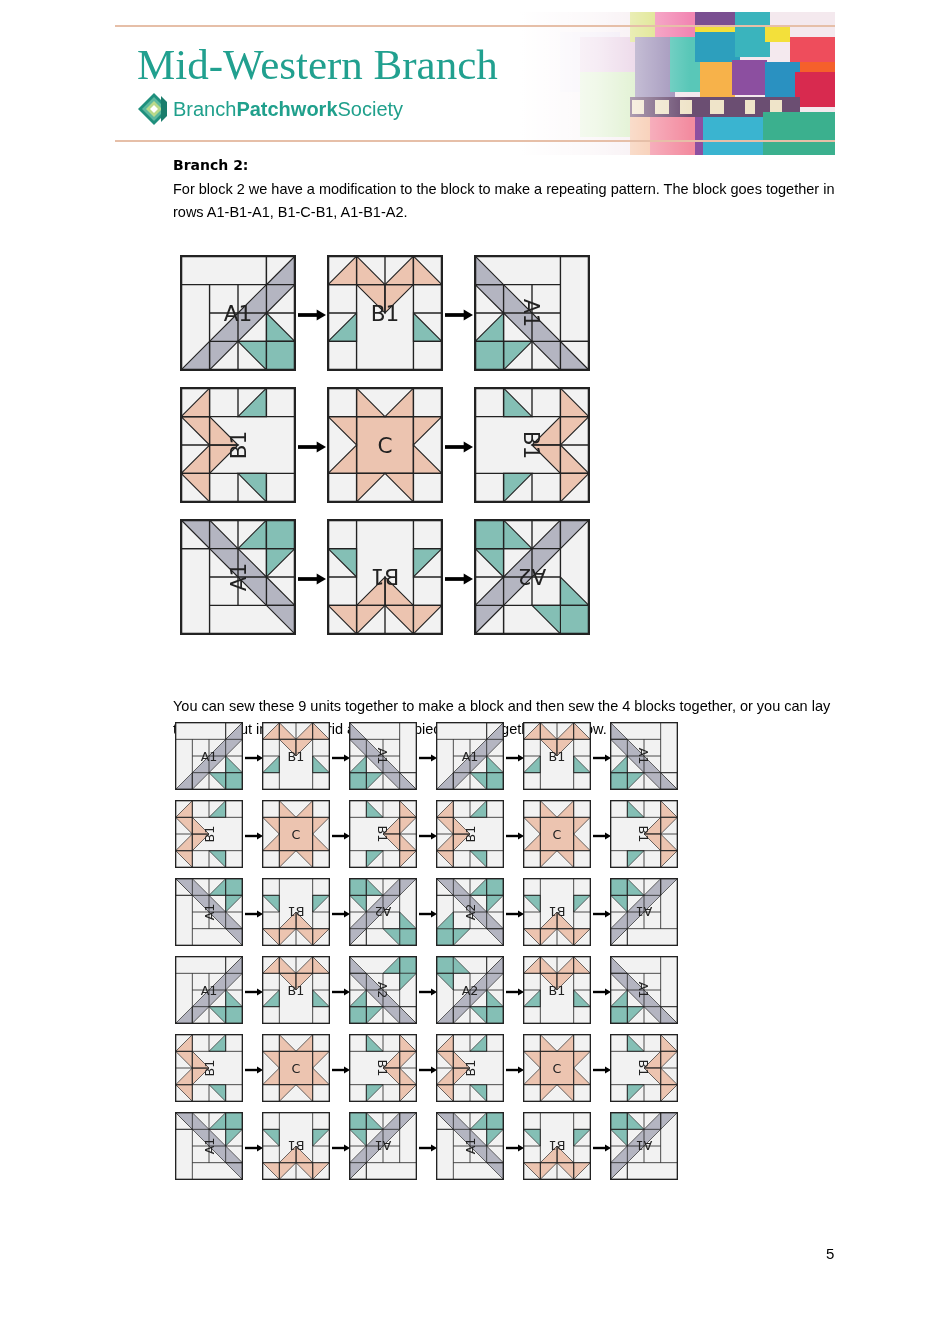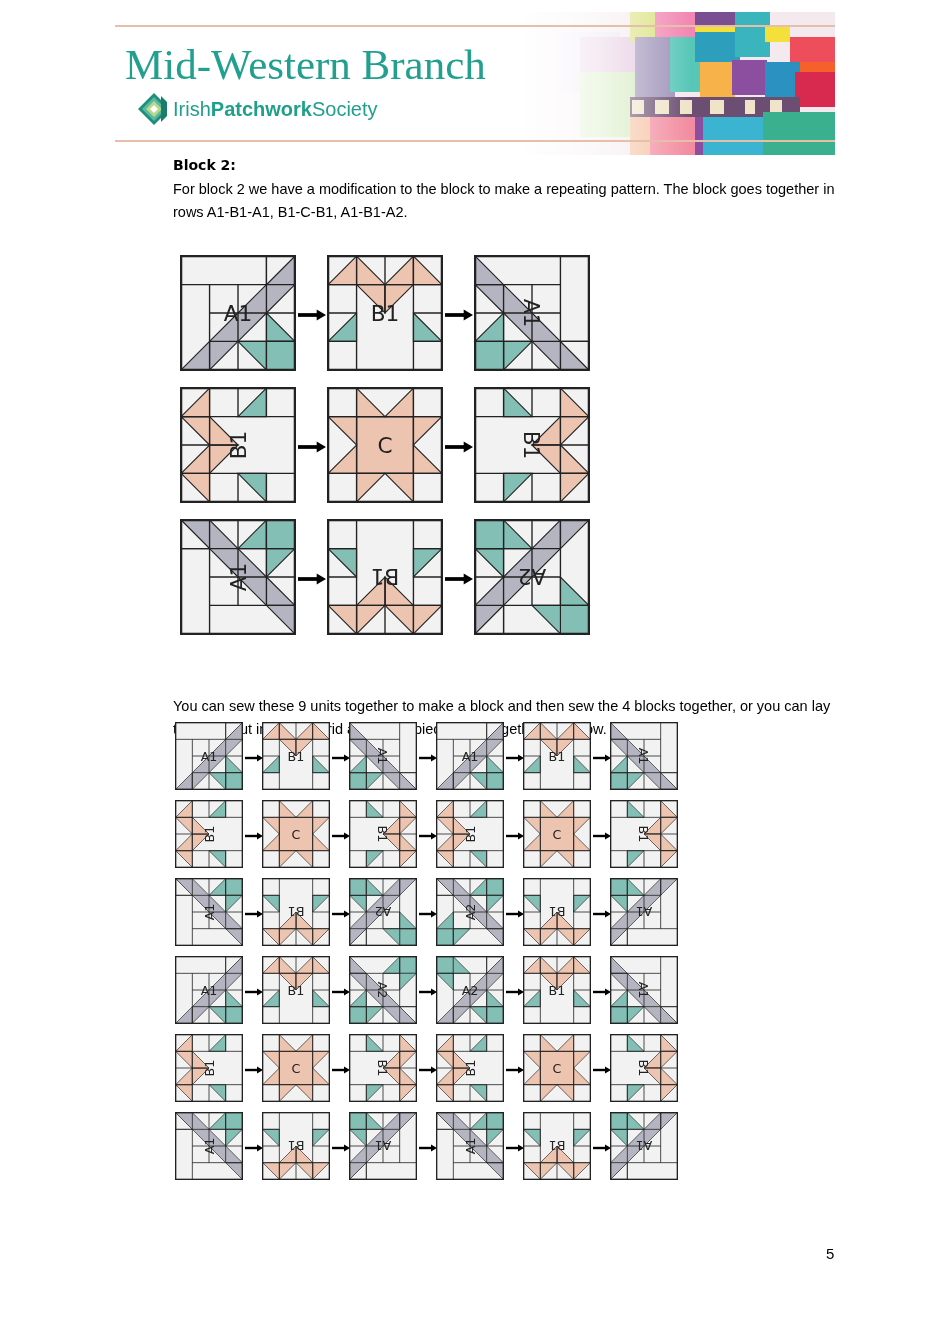--- a/index.html
+++ b/index.html
@@ -2,21 +2,21 @@
 <html><head>
 <meta charset="utf-8">
 <style>
   html, body { margin: 0; padding: 0; background: #ffffff; }
   body { width: 950px; height: 1344px; position: relative; overflow: hidden;
          font-family: "Liberation Sans", sans-serif; color: #000; }
   .header { position: absolute; left: 115px; top: 12px; width: 720px; height: 143px; }
   .rule { position: absolute; left: 0; width: 720px; height: 2px; background: #e6bfa8; }
   .rule.top { top: 13px; }
   .rule.bottom { top: 128px; }
-  .banner-title { position: absolute; left: 10px; top: 28px; font-family: "Liberation Serif", serif;
+  .banner-title { position: absolute; left: 22px; top: 28px; font-family: "Liberation Serif", serif;
                   font-size: 43px; color: #21a08f; white-space: nowrap; letter-spacing: 0px; }
   .logo-row { position: absolute; left: 22px; top: 80px; height: 34px; display: flex; align-items: center; }
   .logo-mark { width: 34px; height: 34px; margin-right: 2px; }
   .logo-text { font-size: 20px; color: #20a08c; white-space: nowrap; }
   .logo-text b { font-weight: bold; }
   .collage { position: absolute; left: 405px; top: 0; width: 315px; height: 143px; overflow: hidden; }
 
   .doc { position: absolute; left: 173px; width: 665px; font-family: "DejaVu Sans", sans-serif; }
   .heading { top: 157px; font-weight: bold; font-size: 14px; }
   .para { font-size: 14.5px; line-height: 23px; font-family: "Liberation Sans", sans-serif; }
@@ -37,21 +37,21 @@
   <div class="banner-title">Mid-Western Branch</div>
   <div class="logo-row">
     <svg class="logo-mark" viewBox="0 0 34 34">
       <polygon points="17,1 33,17 17,33 1,17" fill="#1f8f7d"></polygon>
       <polygon points="17,5 29,17 17,29 5,17" fill="#5cb89e"></polygon>
       <polygon points="17,9 25,17 17,25 9,17" fill="#b9d98a"></polygon>
       <polygon points="17,13 21,17 17,21 13,17" fill="#ffffff"></polygon>
       <rect x="24" y="0" width="10" height="34" fill="#ffffff"></rect>
       <polygon points="24,4 30,10 30,24 24,30" fill="#1a7d6c"></polygon>
     </svg>
-    <div class="logo-text"><span>Irish</span><b>Patchwork</b><span>Society</span></div>
+    <div class="logo-text"><span>Branch</span><b>Patchwork</b><span>Society</span></div>
   </div>
   <div class="collage">
     <svg width="315" height="143" viewBox="0 0 315 143">
       <rect x="0" y="0" width="315" height="143" fill="#f4e9ee"></rect>
       <rect x="40" y="20" width="60" height="60" fill="#e9e0f0"></rect>
       <rect x="60" y="25" width="55" height="55" fill="#e2c3dd"></rect>
       <rect x="60" y="60" width="55" height="65" fill="#cfe9b8"></rect>
       <rect x="110" y="0" width="30" height="30" fill="#d9e07a"></rect>
       <rect x="115" y="25" width="40" height="60" fill="#9c8fb7"></rect>
       <rect x="135" y="0" width="45" height="25" fill="#f287b3"></rect>
@@ -86,21 +86,21 @@
           <stop offset="0.45" stop-color="#ffffff" stop-opacity="0.7"></stop>
           <stop offset="1" stop-color="#ffffff" stop-opacity="0"></stop>
         </linearGradient>
       </defs>
       <rect x="0" y="13" width="315" height="2" fill="#e6bfa8"></rect>
       <rect x="0" y="128" width="315" height="2" fill="#e6bfa8"></rect>
     </svg>
   </div>
 </div>
 
-<div class="doc heading">Block 2:</div>
+<div class="doc heading">Branch 2:</div>
 <div class="doc para p1">For block 2 we have a modification to the block to make a repeating pattern.  The block goes together in rows A1-B1-A1, B1-C-B1, A1-B1-A2.</div>
 
 <div class="diagram" id="diag3" style="left:180px; top:255px; width:420px; height:390px;">
     <div class="unit" style="left: 0px; top: 0px;"><svg width="116" height="116" viewBox="-1 -1 102 102">
         <g transform="rotate(0 50 50)">
           <rect x="0" y="0" width="100" height="100" fill="#f2f2f2"></rect>
           <polygon points="0,100 25,75 25,100" fill="#b4b5c1" stroke="#222222" stroke-width="1"></polygon>
           <polygon points="25,75 50,50 75,25 100,0 100,25 75,50 50,75 25,100" fill="#b4b5c1" stroke="#222222" stroke-width="1"></polygon>
           <polygon points="75,0 100,0 75,25" fill="#f2f2f2" stroke="#222222" stroke-width="1"></polygon>
           <polygon points="75,50 100,75 75,75" fill="#84bfb5" stroke="#222222" stroke-width="1"></polygon>

